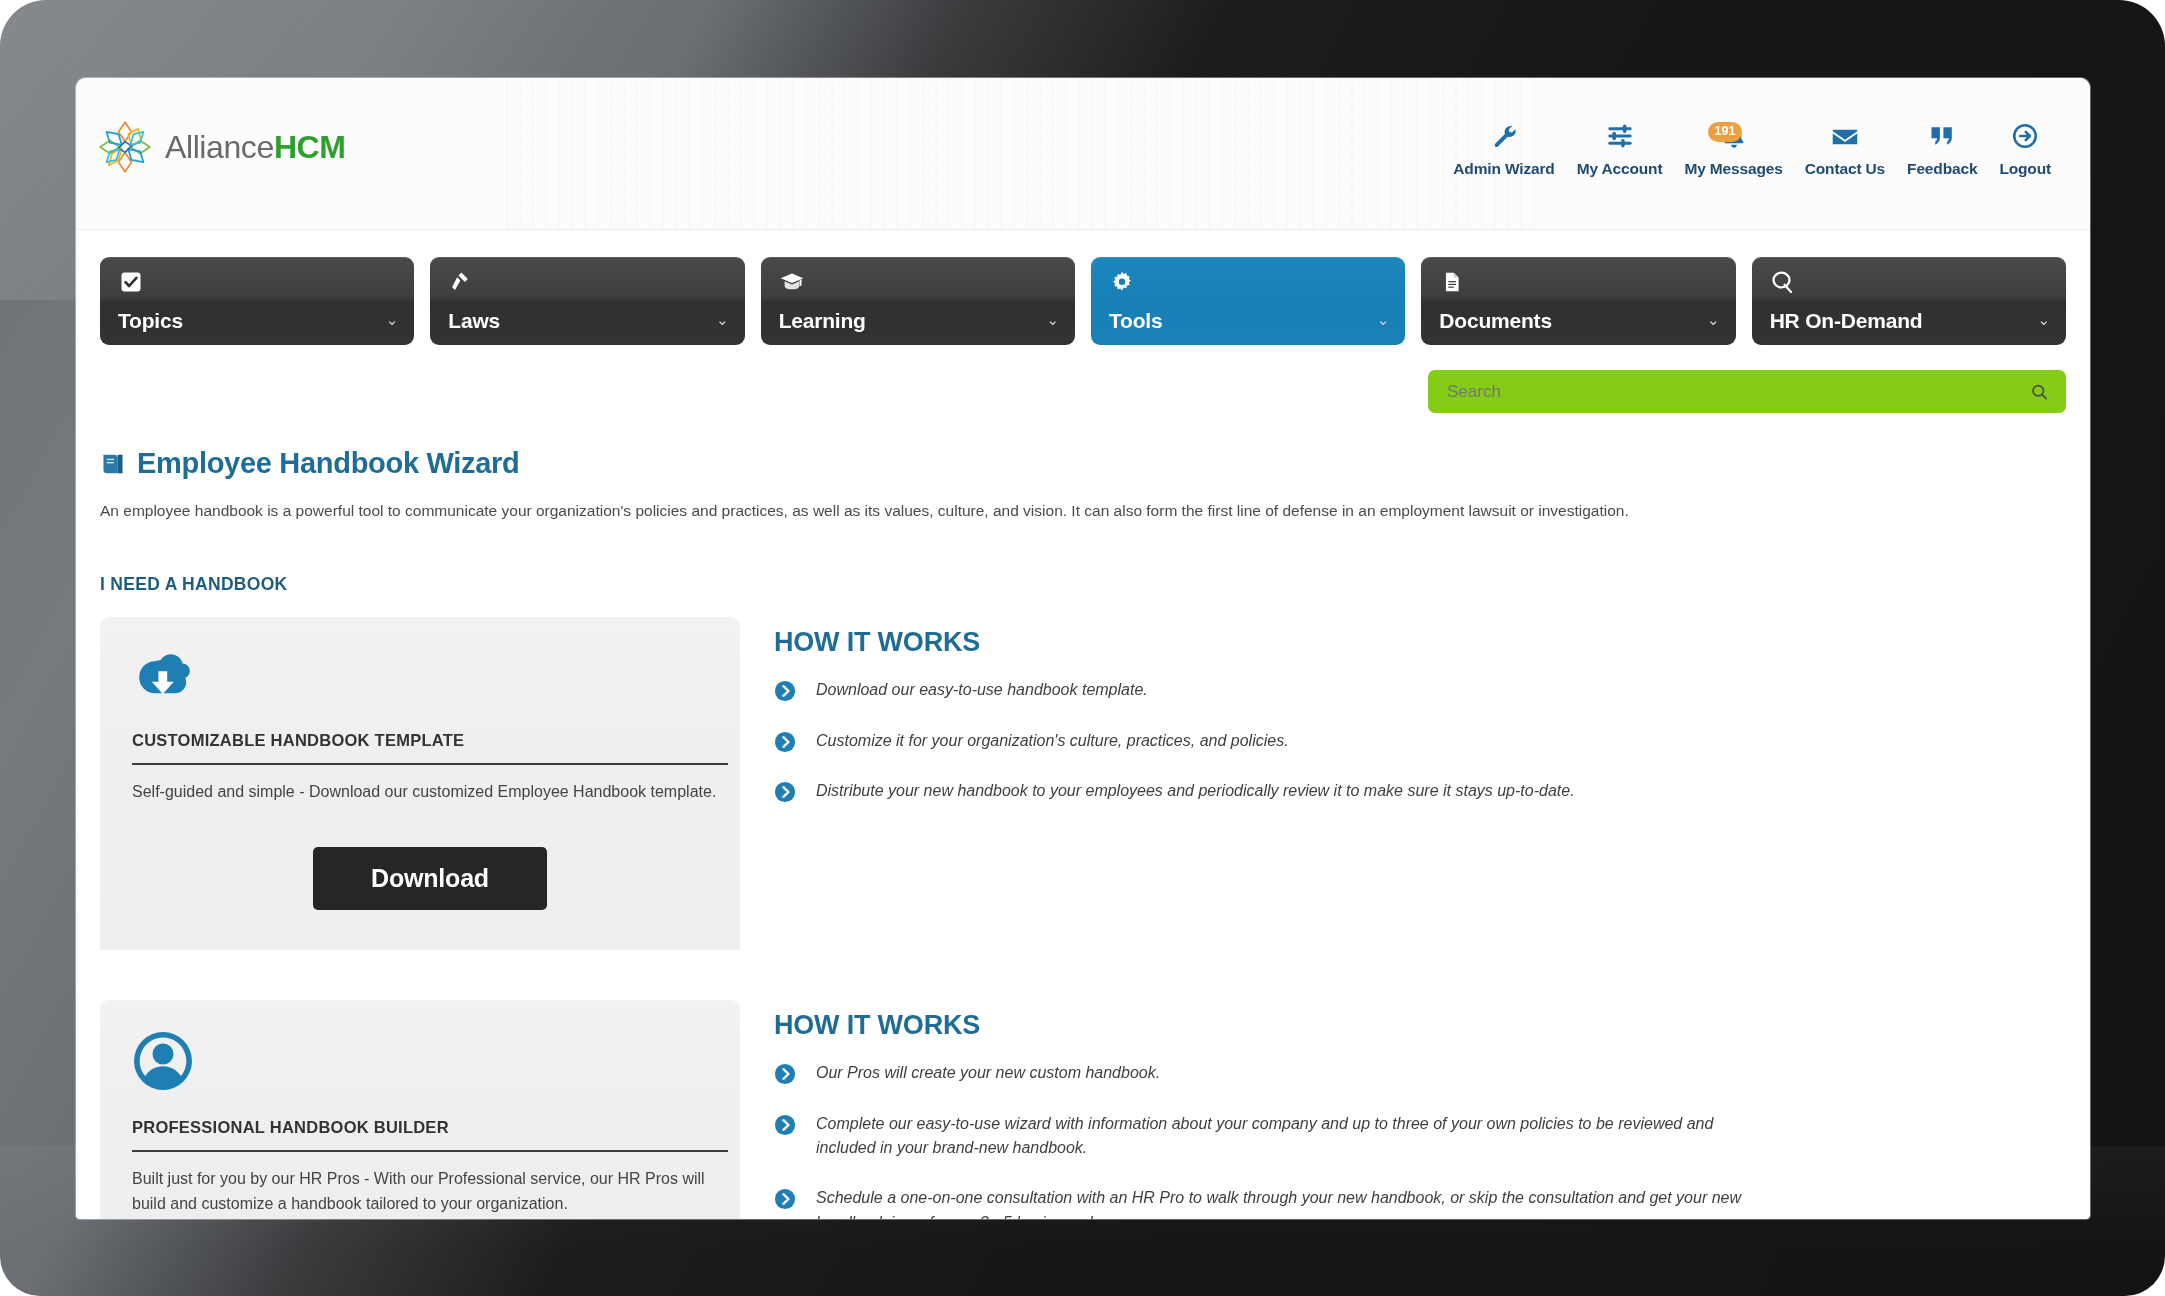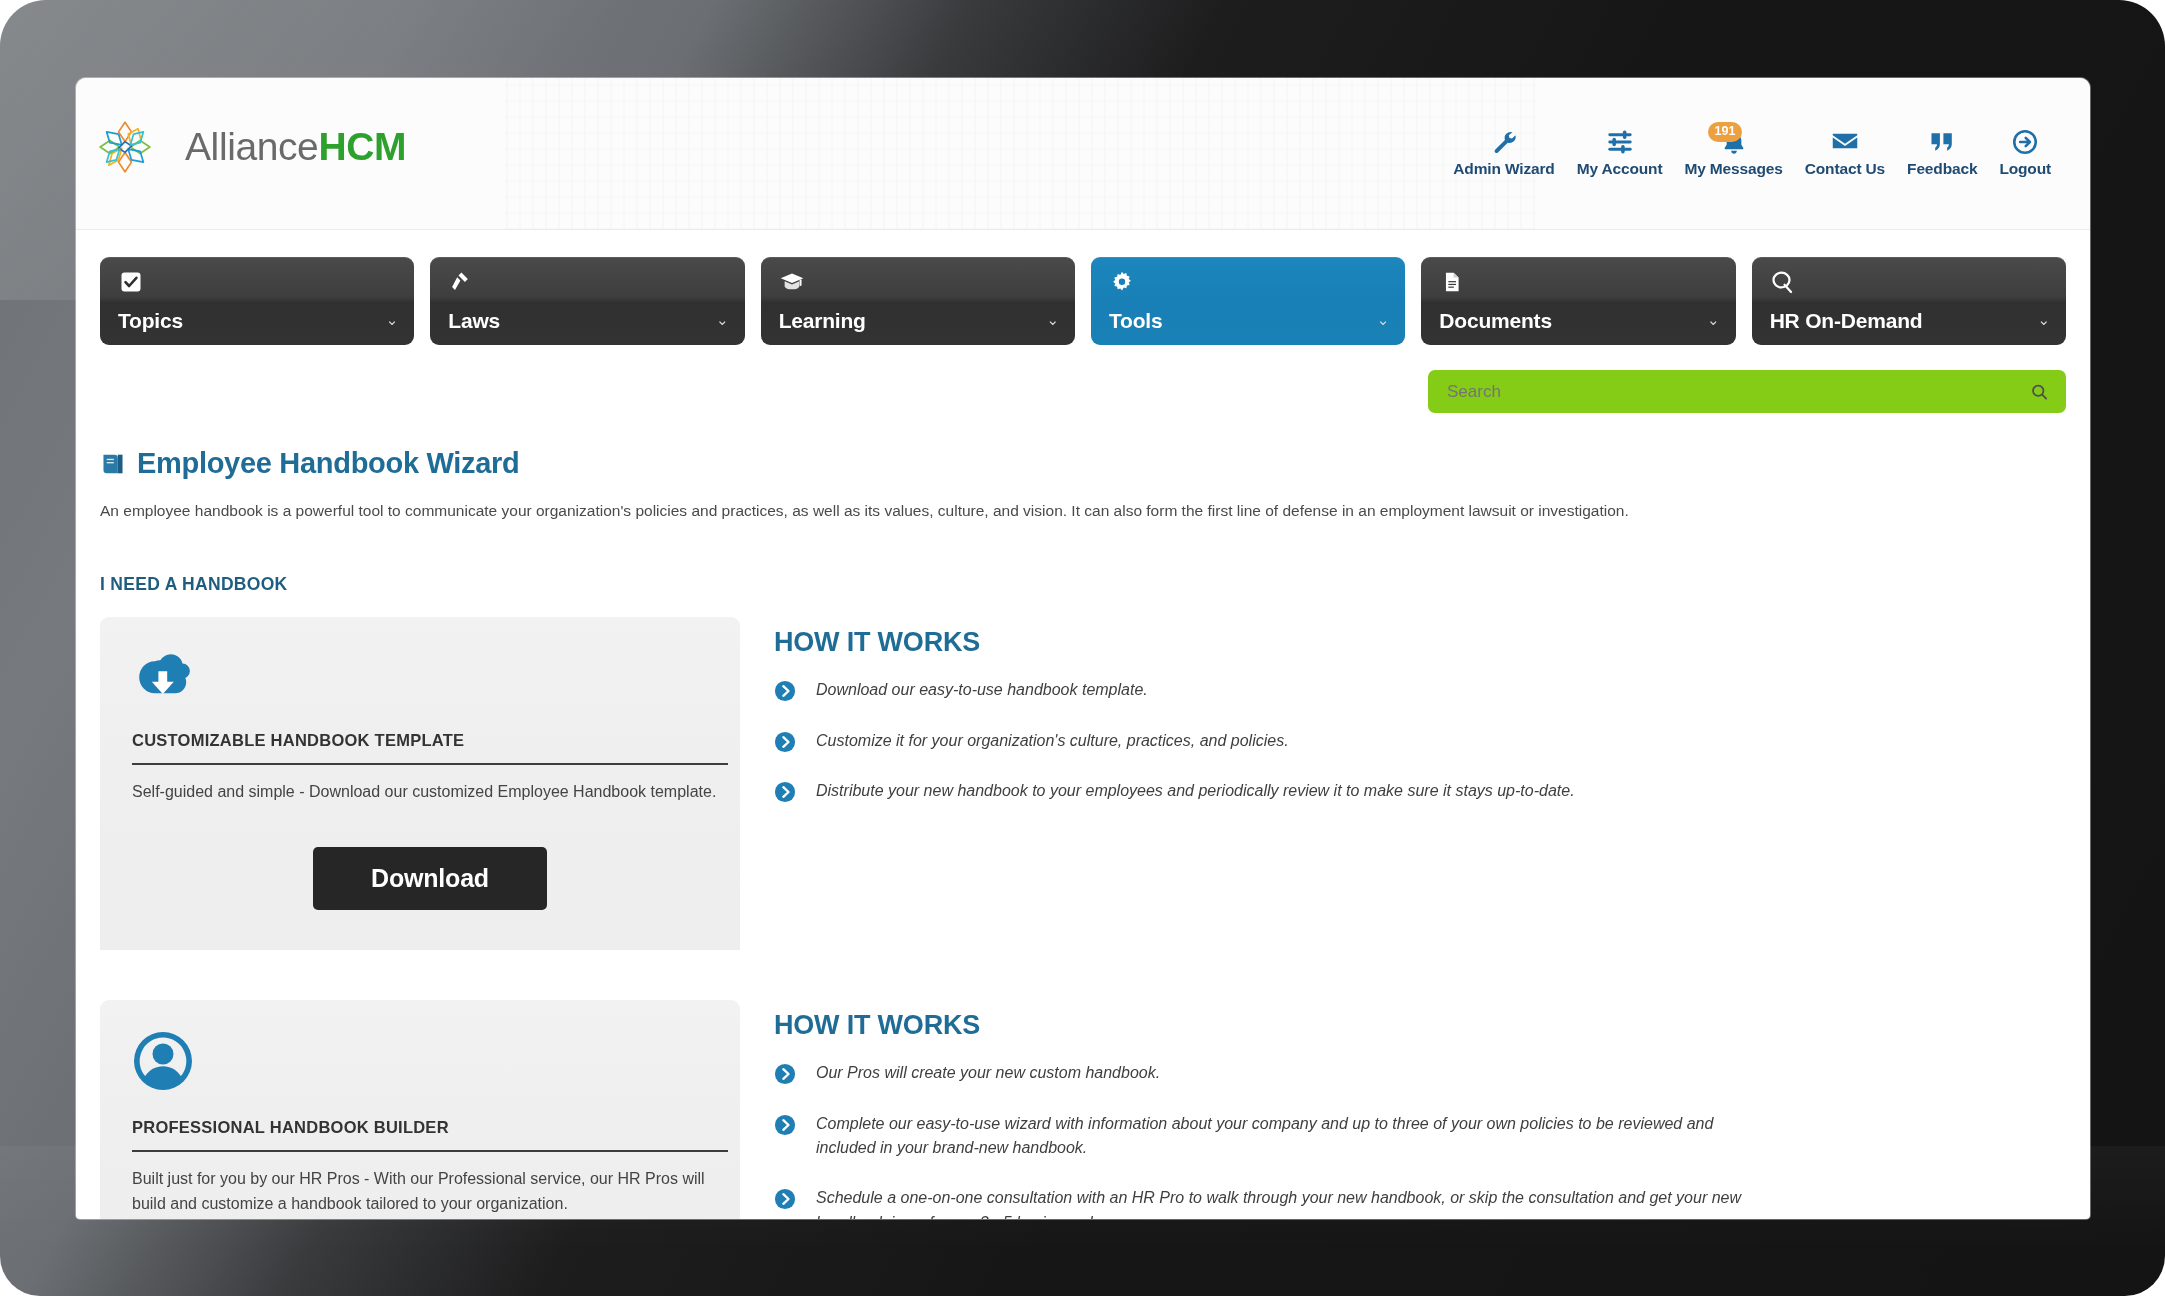--- a/index.html
+++ b/index.html
@@ -75,24 +75,23 @@
     opacity: .9;
   }
 
   .brand {
     position: absolute;
     left: 22px; top: 42px;
     display: flex; align-items: center; gap: 13px;
   }
   .brand-mark { width: 54px; height: 54px; display:block; }
   .brand-text {
-    font-size: 39px;
+    font-size: 32px;
     letter-spacing: -0.4px;
     white-space: nowrap;
-    margin-left: 20px;
   }
   .brand-alliance { color: #6a6a6a; font-weight: 400; }
   .brand-hcm { color: #2ea02e; font-weight: 700; }
 
   
   .util-nav {
     position: absolute;
     right: 28px; top: 44px;
     display: flex;
     align-items: flex-start;
@@ -102,21 +101,21 @@
     flex-direction: column;
     align-items: center;
     justify-content: flex-start;
     padding: 0 11px;
     cursor: pointer;
     min-width: 60px;
   }
   .util-icon {
     height: 34px;
     display: flex;
-    align-items: flex-end;
+    align-items: flex-start;
     justify-content: center;
     position: relative;
   }
   .util-label {
     margin-top: 4px;
     font-size: 15.5px;
     color: #1f4b73;
     font-weight: 600;
     white-space: nowrap;
     letter-spacing: -0.15px;

